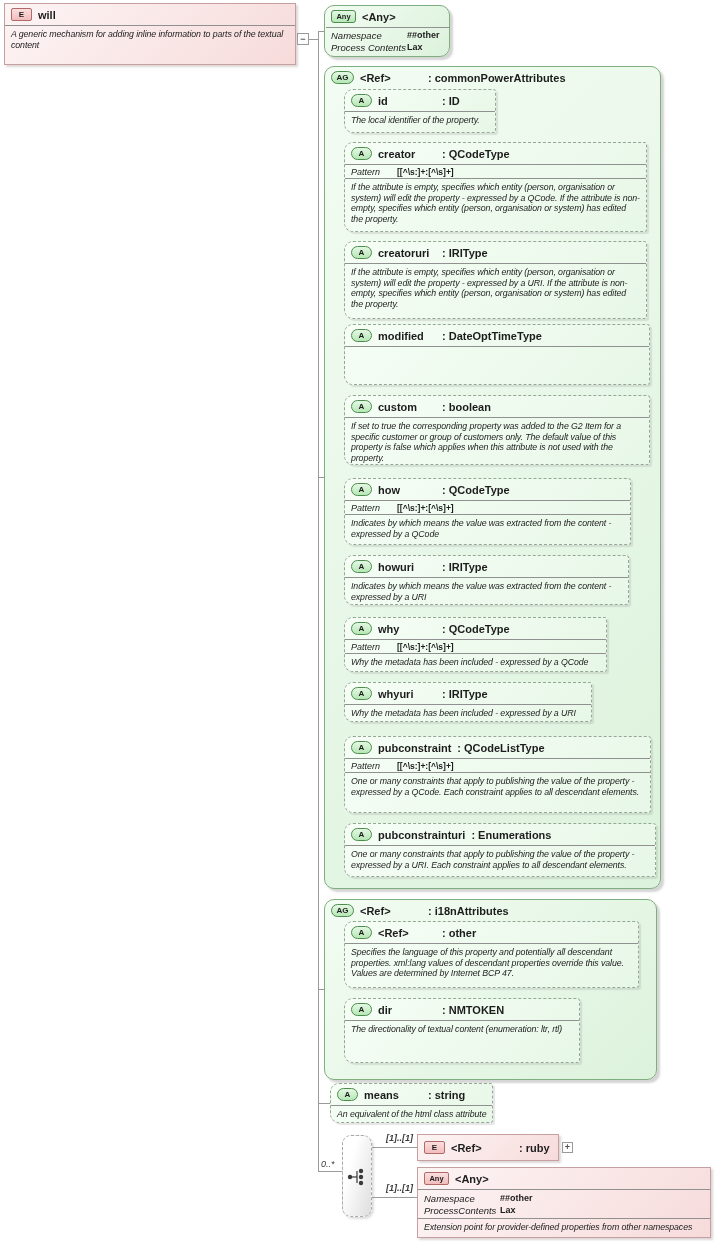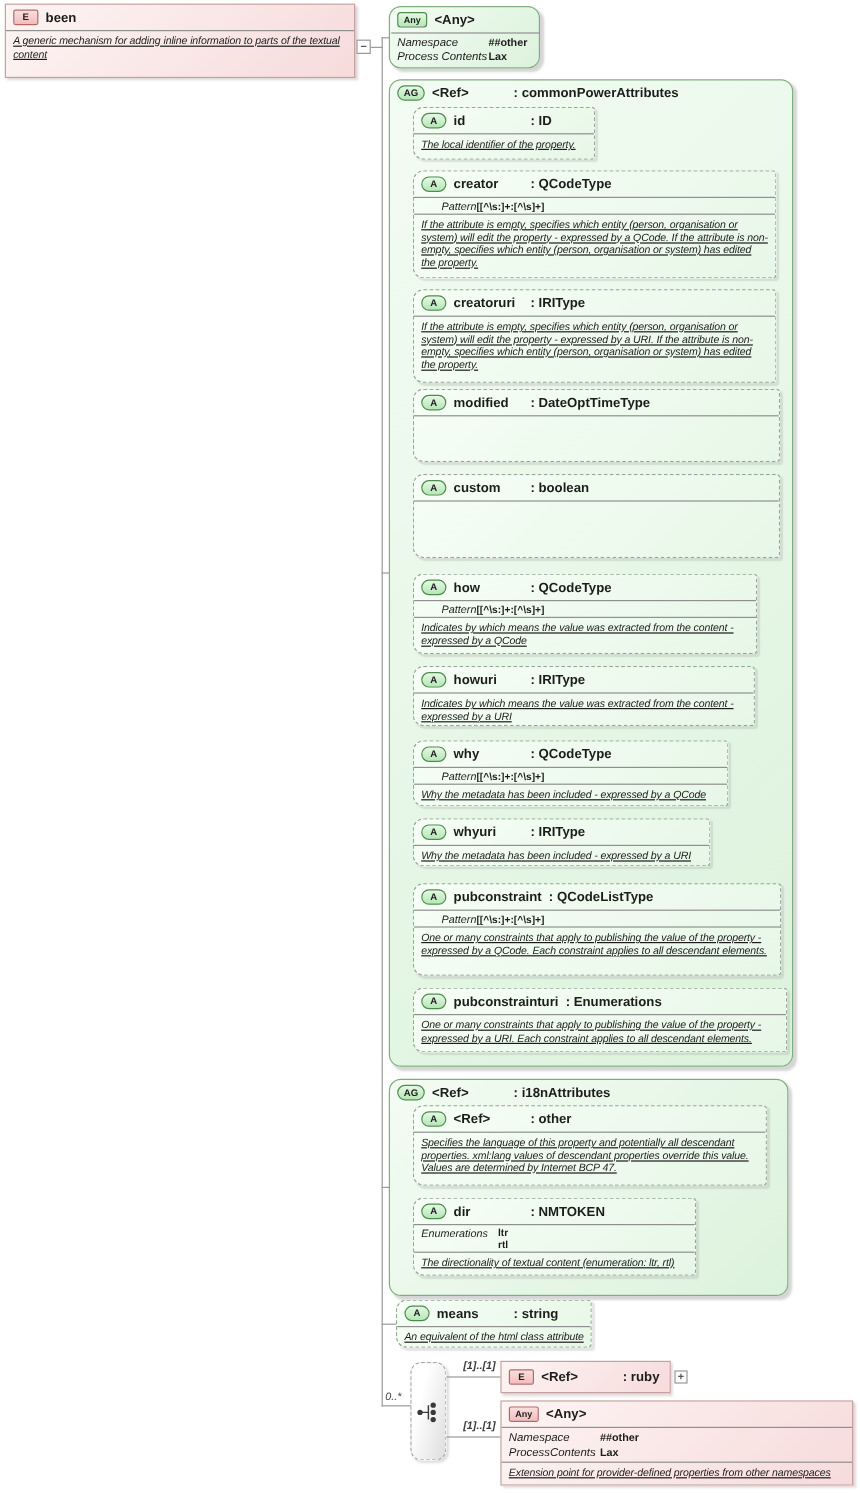--- a/index.html
+++ b/index.html
@@ -22,34 +22,34 @@
   .badge { display:inline-flex; align-items:center; justify-content:center; box-sizing:border-box;
            height:13px; font-weight:bold; font-size:8px; color:#1c1c1c; flex:none; }
   .badge.a   { width:21px; border:1px solid #4d8c4d; border-radius:7px; background:linear-gradient(#e4f8e4,#b6e7b6); }
   .badge.ag  { width:23px; border:1px solid #4d8c4d; border-radius:7px; background:linear-gradient(#e4f8e4,#b6e7b6); }
   .badge.anyg{ width:25px; border:1px solid #4d8c4d; border-radius:3px; background:linear-gradient(#e4f8e4,#b6e7b6); font-size:7.5px; }
   .badge.e   { width:21px; border:1px solid #b06a6a; border-radius:2px; background:linear-gradient(#fbdede,#f2bcbc); }
   .badge.anyp{ width:25px; border:1px solid #b06a6a; border-radius:2px; background:linear-gradient(#fbdede,#f2bcbc); font-size:7.5px; }
 
   .kv { display:flex; align-items:center; height:13px; padding:0 6px; border-bottom:1px solid #909090; font-size:9px; color:#1c1c1c; }
   .kv .k { font-style:italic; width:38px; flex:none; }
-  .kv.pat .k { width:46px;text-align:right; }
+  .kv.pat .k { width:46px; }
   .kv .v { font-weight:bold; font-size:8.5px; }
 
   .enum { display:flex; padding:2px 6px 1px; border-bottom:1px solid #909090; font-size:9px; color:#1c1c1c; }
   .enum .k { font-style:italic; width:64px; flex:none; }
   .enum .vals { display:flex; flex-direction:column; font-weight:bold; font-size:8.5px; line-height:9.5px; }
 
   .kvw { display:flex; padding:1px 6px 0; font-size:9.5px; color:#1c1c1c; }
   .kvw .k { font-style:italic; width:76px; flex:none; }
   .kvw .v { font-weight:bold; font-size:9px; }
   .rows { padding-bottom:2px; border-bottom:1px solid #909090; }
 
   .desc { font-style:italic; font-size:8.8px; line-height:10.5px; letter-spacing:-0.1px;
-          padding:3px 6px 0; color:#1c1c1c;text-decoration:underline; }
+          padding:3px 6px 0; color:#1c1c1c; }
   .nowrap { white-space:nowrap; }
 
   .hline,.vline { position:absolute; background:#9a9a9a; }
   .hline { height:1px; } .vline { width:1px; }
 
   .expander { position:absolute; width:12px; height:12px; box-sizing:border-box; border:1px solid #9a9a9a;
               background:#fdfdfd; font-size:9px; line-height:10px; font-weight:bold; text-align:center; color:#555; cursor:pointer; }
   .card { position:absolute; font-style:italic; font-weight:bold; font-size:9px; color:#3c3c3c; }
   .mult { position:absolute; font-style:italic; font-size:9px; color:#3c3c3c; }
 
@@ -84,21 +84,21 @@
   <div class="hline" style="left:336px;top:774px;width:8px"></div>
   <div class="hline" style="left:336px;top:850px;width:8px"></div>
 
   <div class="vline" style="left:336px;top:954px;height:76px"></div>
   <div class="hline" style="left:336px;top:954px;width:8px"></div>
   <div class="hline" style="left:336px;top:1030px;width:8px"></div>
 
   <div class="box pink" style="left:4px;top:3px;width:292px;height:62px">
     <div class="hdr">
       <span class="badge e">E</span>
-      <span class="title">been</span>
+      <span class="title">will</span>
     </div>
     <div class="desc">A generic mechanism for adding inline information to parts of the textual content</div>
   </div>
   <div class="expander" style="left:297px;top:33px">−</div>
 
   <div class="box green round" style="left:324px;top:5px;width:126px;height:52px">
     <div class="hdr nosep">
       <span class="badge anyg">Any</span>
       <span class="title">&lt;Any&gt;</span>
     </div>
@@ -159,20 +159,21 @@
         <span class="tp">: DateOptTimeType</span>
       </div>
   </div>
 
   <div class="attr" style="left:344px;top:395px;width:306px;height:70px">
     <div class="hdr">
         <span class="badge a">A</span>
         <span class="nm">custom</span>
         <span class="tp">: boolean</span>
       </div>
+    <div class="desc">If set to true the corresponding property was added to the G2 Item for a specific customer or group of customers only. The default value of this property is false which applies when this attribute is not used with the property.</div>
   </div>
 
   <div class="attr" style="left:344px;top:478px;width:287px;height:67px">
     <div class="hdr">
         <span class="badge a">A</span>
         <span class="nm">how</span>
         <span class="tp">: QCodeType</span>
       </div>
     <div class="kv pat">
         <span class="k">Pattern</span>
@@ -250,27 +251,20 @@
       </div>
     <div class="desc">Specifies the language of this property and potentially all descendant properties. xml:lang values of descendant properties override this value. Values are determined by Internet BCP 47.</div>
   </div>
 
   <div class="attr" style="left:344px;top:998px;width:236px;height:65px">
     <div class="hdr">
         <span class="badge a">A</span>
         <span class="nm">dir</span>
         <span class="tp">: NMTOKEN</span>
       </div>
-    <div class="enum">
-      <span class="k">Enumerations</span>
-      <span class="vals">
-        <span>ltr</span>
-        <span>rtl</span>
-      </span>
-    </div>
     <div class="desc nowrap">The directionality of textual content (enumeration: ltr, rtl)</div>
   </div>
 
   <div class="attr" style="left:330px;top:1083px;width:163px;height:40px">
     <div class="hdr">
         <span class="badge a">A</span>
         <span class="nm">means</span>
         <span class="tp">: string</span>
       </div>
     <div class="desc nowrap">An equivalent of the html class attribute</div>

